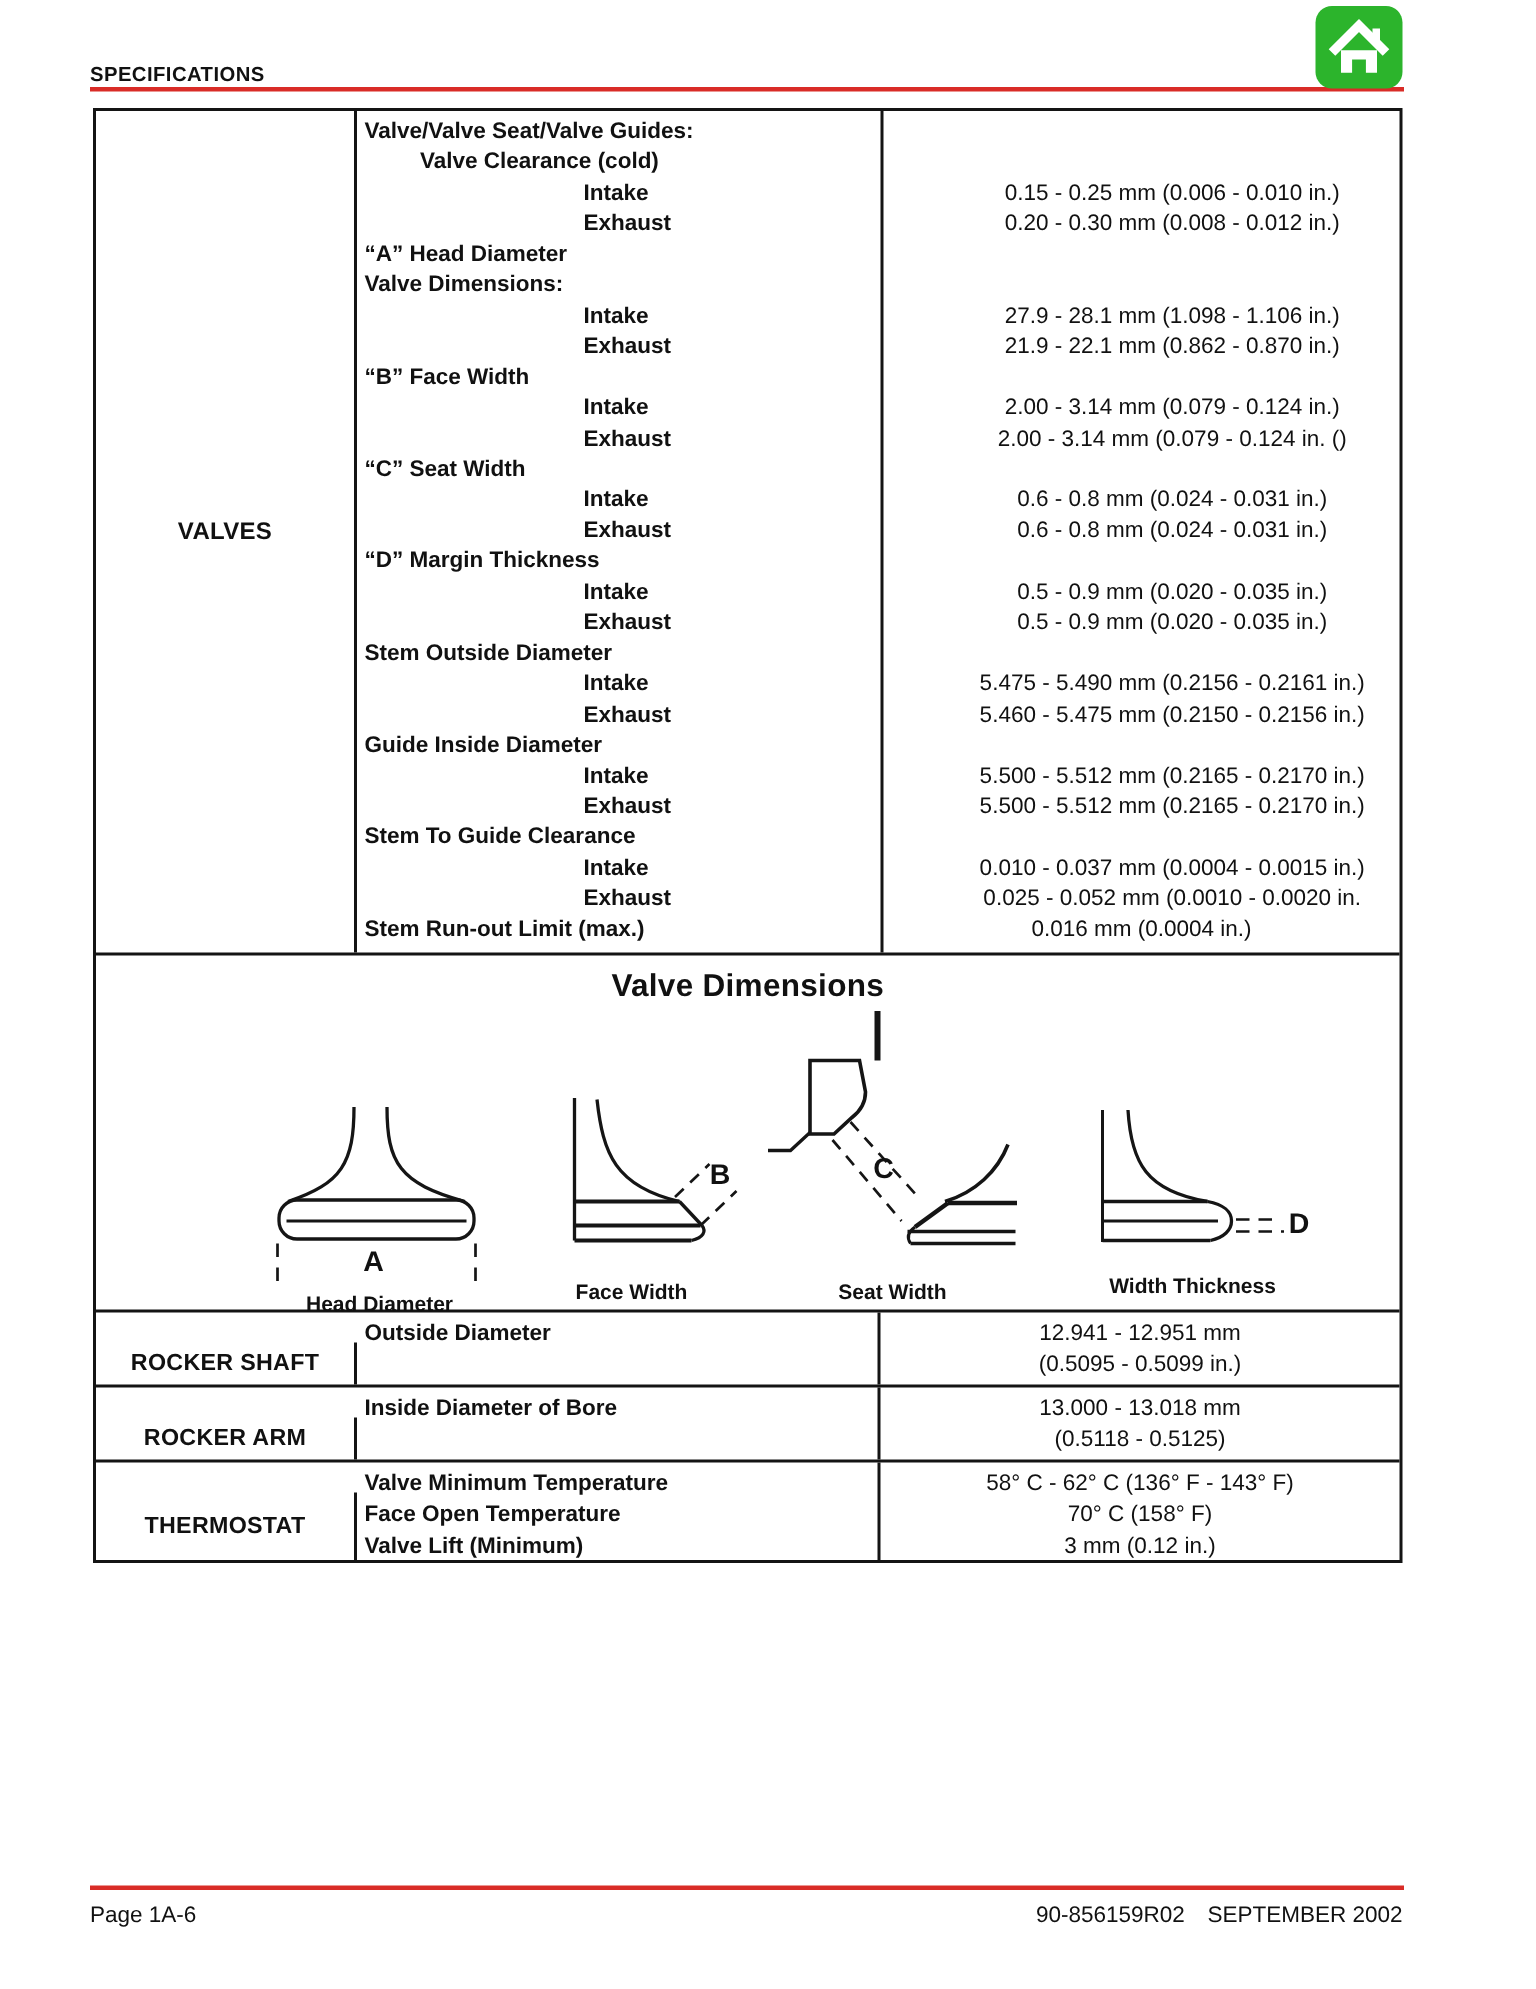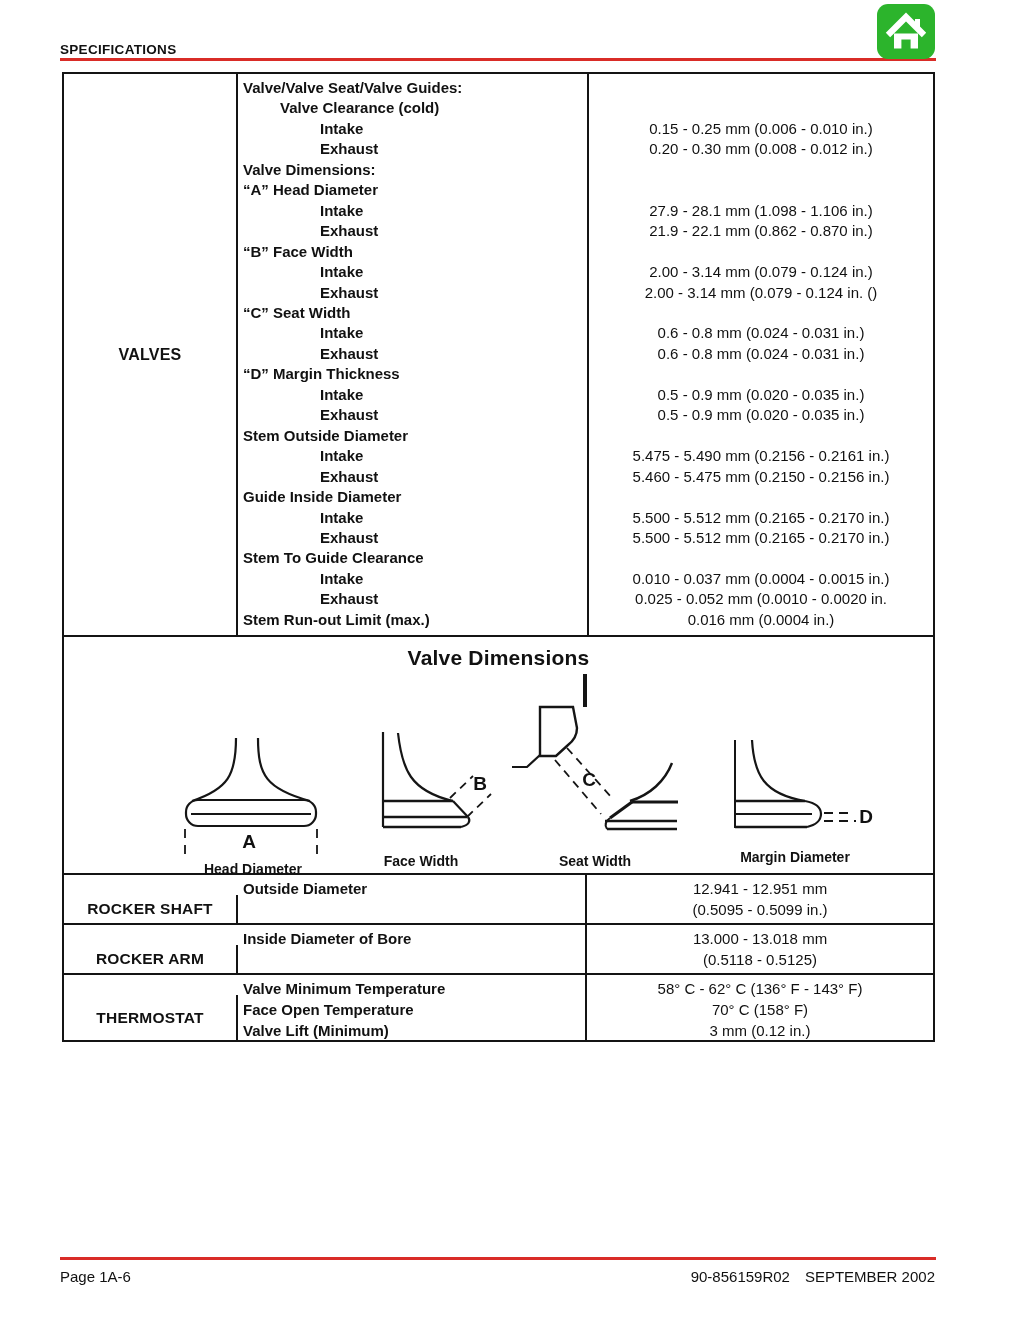--- a/index.html
+++ b/index.html
@@ -35,21 +35,21 @@
   .c1{
     width:172px;border-right:2px solid var(--ink);flex:none;
     display:flex;align-items:center;justify-content:center;
     font-weight:bold;font-size:16px;letter-spacing:.2px;text-align:center;
   }
   .vcols{position:relative;flex:1;padding-top:4px;}
   .vdivider{position:absolute;left:349px;top:0;bottom:0;width:2px;background:var(--ink);}
   .vrow{display:flex;line-height:20.45px;font-size:15px;justify-content:flex-end;}
   .vlabel{width:351px;flex:none;box-sizing:border-box;font-weight:bold;padding-left:5px;white-space:nowrap;}
   .vrow[data-indent="1"] .vlabel{padding-left:42px;}
-  .vrow[data-indent="2"] .vlabel{padding-left:82px;}
+  .vrow[data-indent="2"] .vlabel{padding-left:110px;margin-left:41px;}
   .vvalue{flex:1;text-align:center;white-space:nowrap;}
 
   
   .diagram-band{position:relative;height:236px;border-bottom:2px solid var(--ink);}
   .diagram-title{text-align:center;font-weight:bold;font-size:21px;padding-top:9px;letter-spacing:.2px;}
   .diagram-svg{position:absolute;left:0;top:0;}
   .dim-letter{
     position:absolute;transform:translate(-50%,-50%);
     font-weight:bold;font-size:19px;
   }
@@ -105,25 +105,25 @@
           </div>
           <div class="vrow" data-indent="2">
             <div class="vlabel">Intake</div>
             <div class="vvalue">0.15 - 0.25 mm (0.006 - 0.010 in.)</div>
           </div>
           <div class="vrow" data-indent="2">
             <div class="vlabel">Exhaust</div>
             <div class="vvalue">0.20 - 0.30 mm (0.008 - 0.012 in.)</div>
           </div>
           <div class="vrow" data-indent="0">
+            <div class="vlabel">“A” Head Diameter</div>
+            <div class="vvalue"></div>
+          </div>
+          <div class="vrow" data-indent="0">
             <div class="vlabel">Valve Dimensions:</div>
-            <div class="vvalue"></div>
-          </div>
-          <div class="vrow" data-indent="0">
-            <div class="vlabel">“A” Head Diameter</div>
             <div class="vvalue"></div>
           </div>
           <div class="vrow" data-indent="2">
             <div class="vlabel">Intake</div>
             <div class="vvalue">27.9 - 28.1 mm (1.098 - 1.106 in.)</div>
           </div>
           <div class="vrow" data-indent="2">
             <div class="vlabel">Exhaust</div>
             <div class="vvalue">21.9 - 22.1 mm (0.862 - 0.870 in.)</div>
           </div>
@@ -260,21 +260,21 @@
       </svg>
 
       <span class="dim-letter" style="left:185px;top:205px">A</span>
       <span class="dim-letter" style="left:416px;top:147px">B</span>
       <span class="dim-letter" style="left:525px;top:143px">C</span>
       <span class="dim-letter" style="left:802px;top:180px">D</span>
 
       <span class="dim-caption" style="left:189px;top:232px">Head Diameter</span>
       <span class="dim-caption" style="left:357px;top:224px">Face Width</span>
       <span class="dim-caption" style="left:531px;top:224px">Seat Width</span>
-      <span class="dim-caption" style="left:731px;top:220px">Margin Diameter</span>
+      <span class="dim-caption" style="left:731px;top:220px">Width Thickness</span>
     </div>
 
     <div class="brow" style="height:48px">
       <div class="c1">ROCKER SHAFT</div>
       <div class="b2">
         <div>Outside Diameter</div>
       </div>
       <div class="b3">
         <div>12.941 - 12.951 mm</div>
         <div>(0.5095 - 0.5099 in.)</div>

